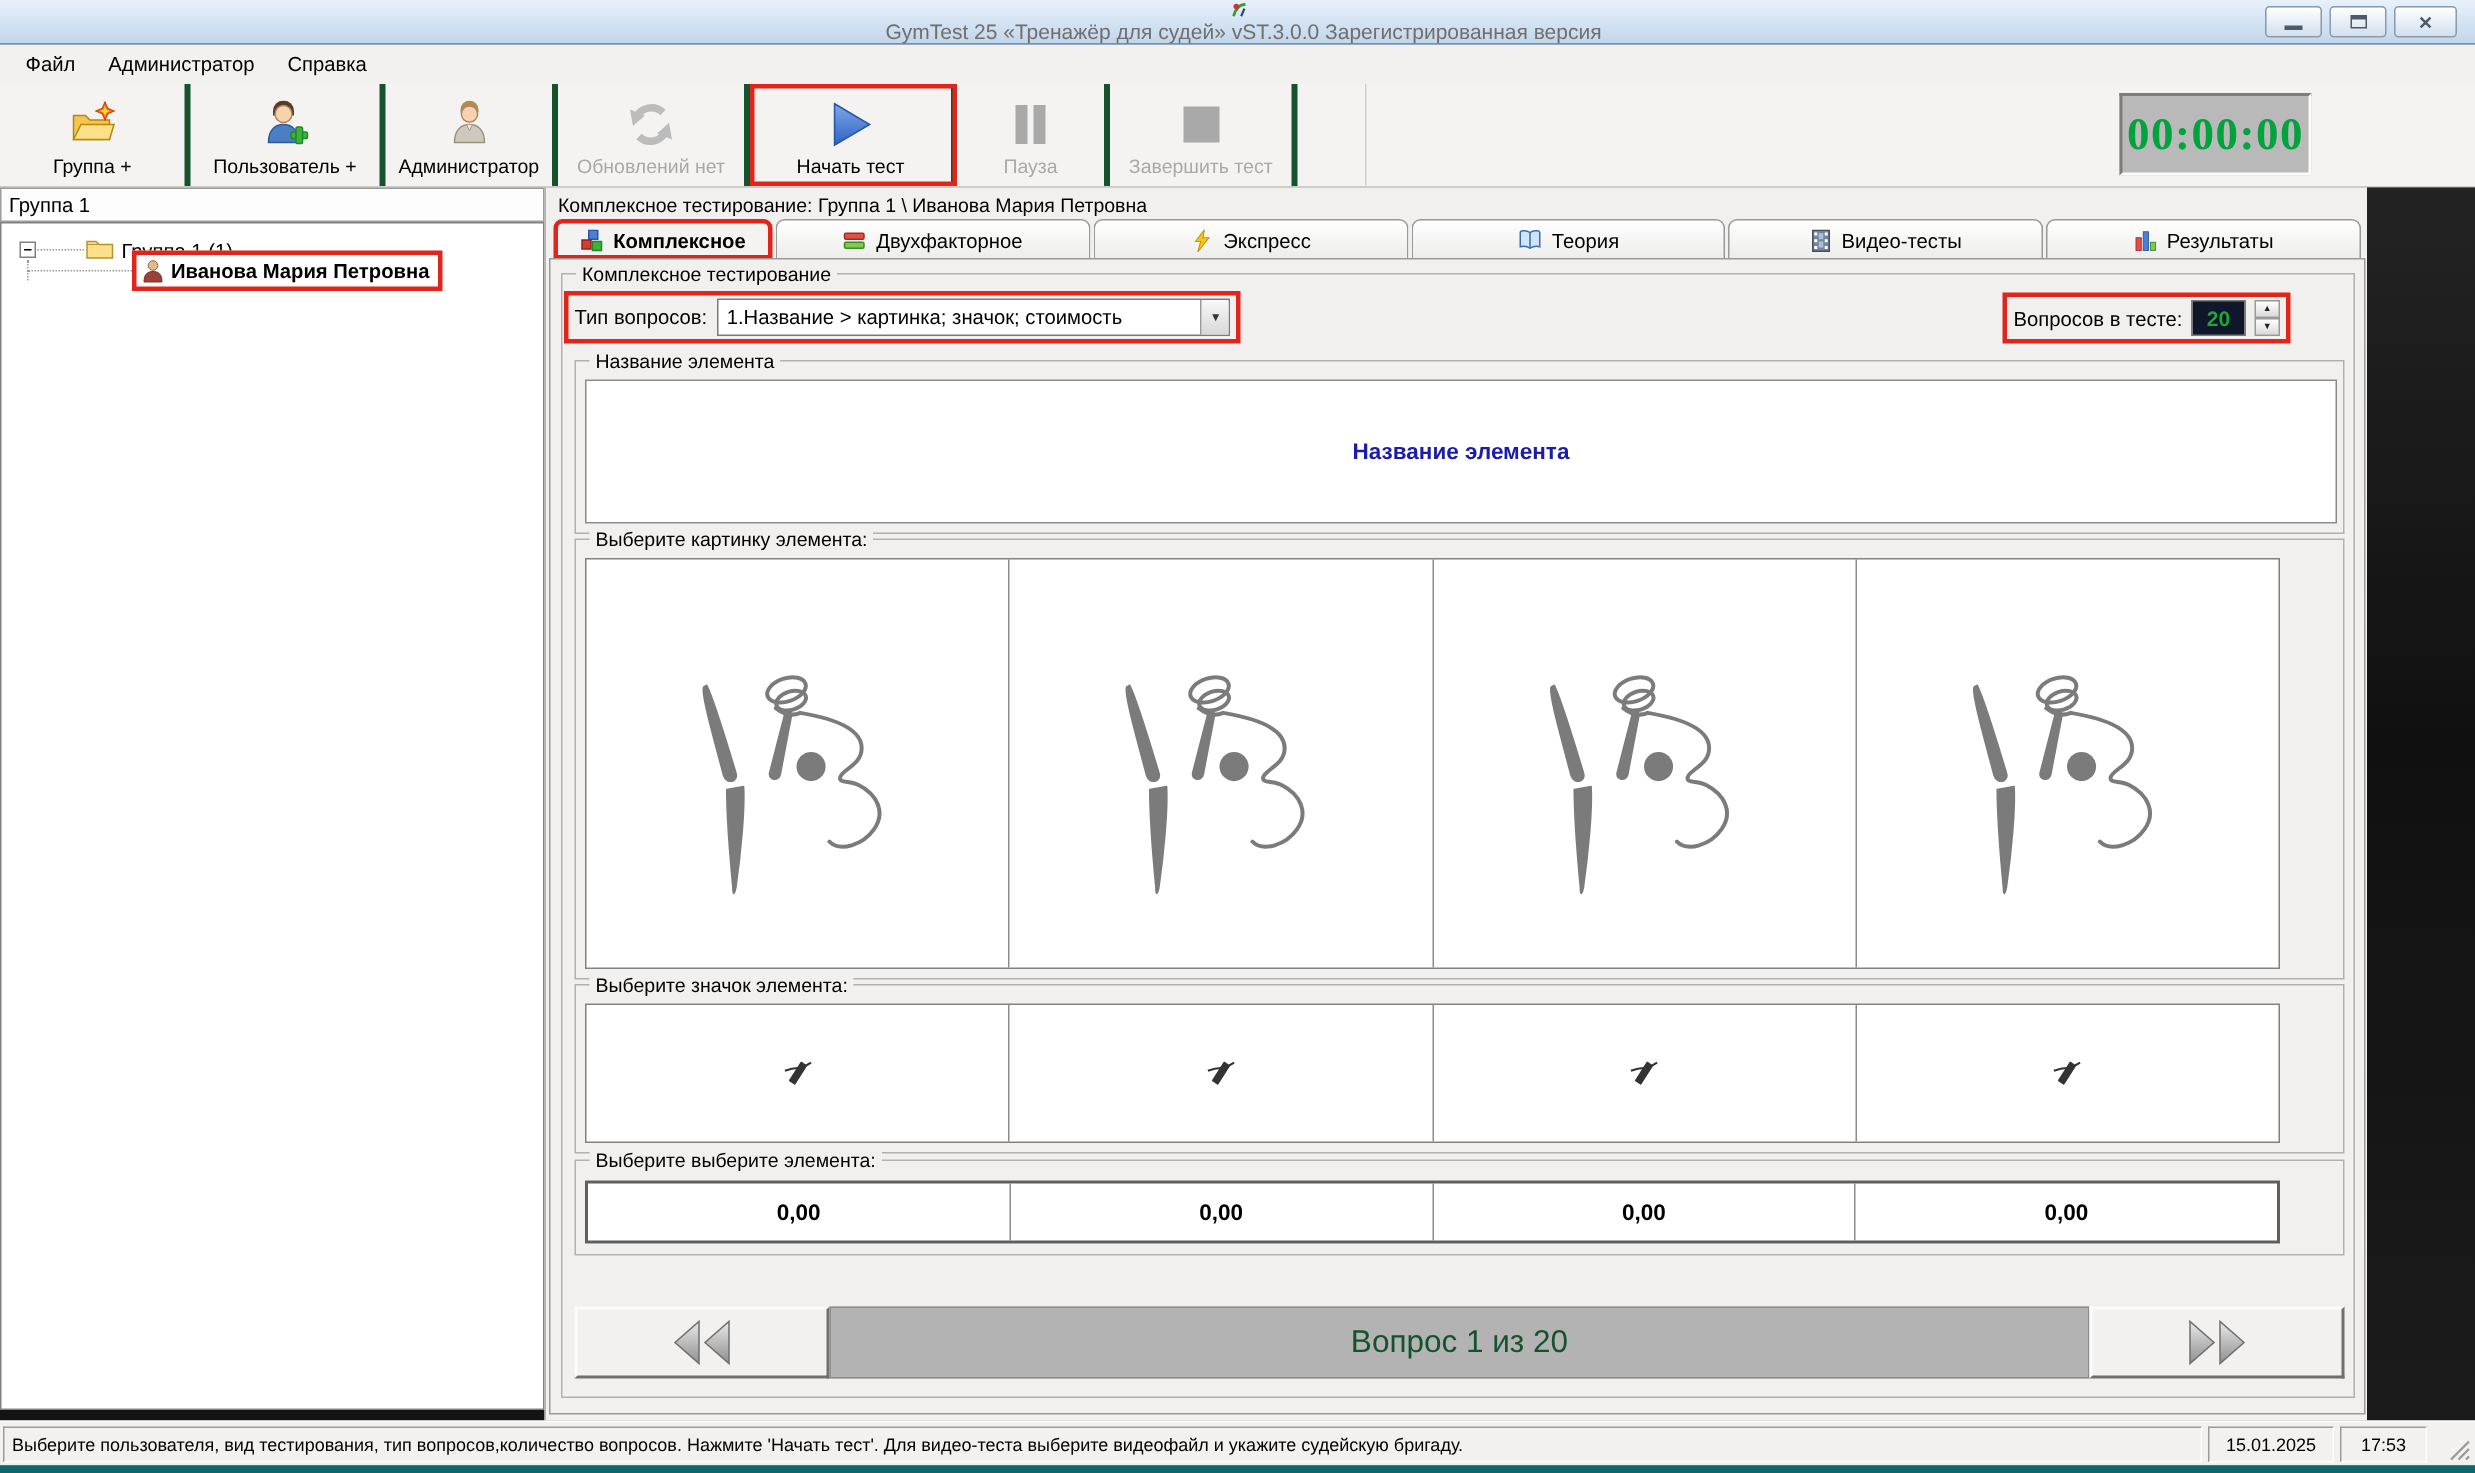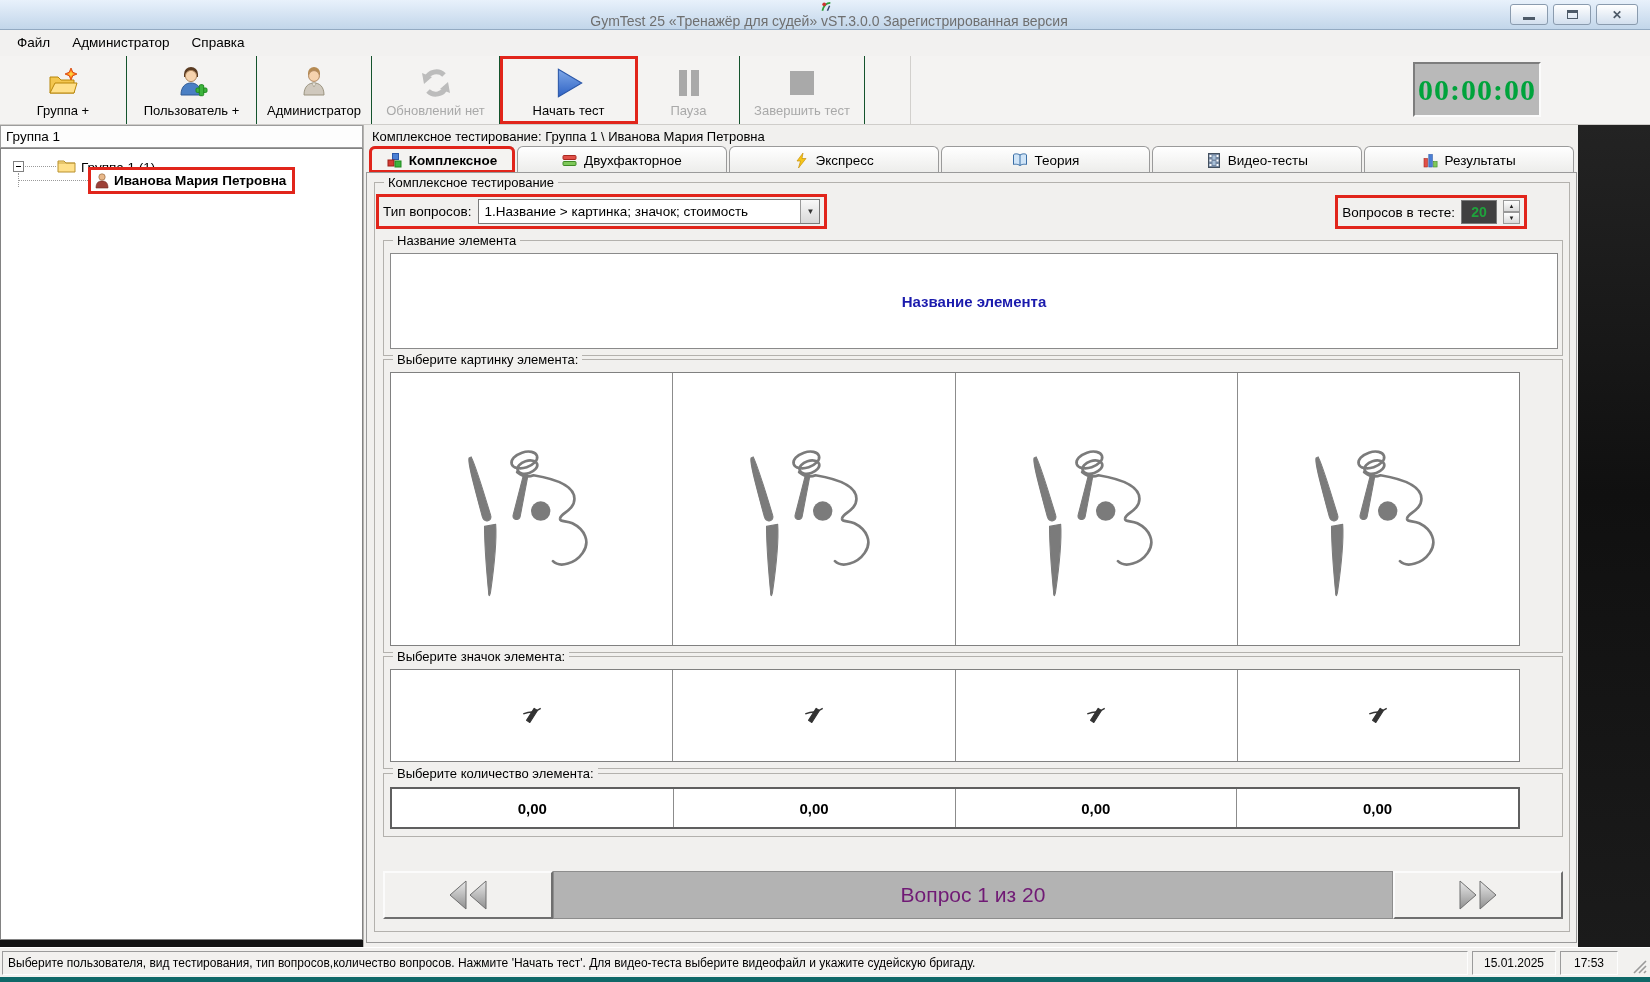--- a/index.html
+++ b/index.html
@@ -37,21 +37,21 @@
     font-size:13.5px;
   }
   .menuitem { padding:5px 11px; }
   
   .toolbar {
     position:absolute; left:0; top:56px; width:1650px; height:69px;
     background:#f4f3f2; border-bottom:1px solid #cfcdca; display:flex;
   }
   .tbtn {
     height:100%; display:flex; flex-direction:column; align-items:center; justify-content:center;
-    border-right:1px solid #14532d; padding-top:2px;
+    border-right:4px solid #14532d; padding-top:2px;
   }
   .tbtn .ticon { height:36px; display:flex; align-items:center; justify-content:center; }
   .tbtn .tlabel { font-size:13px; margin-top:2px; }
   .tbtn.disabled .tlabel { color:#a9a9a9; }
   .red-outline { outline:3px solid #e1251b; outline-offset:-3px; }
   .tsep { width:1px; background:#d2d0cd; margin-left:45px; }
   .timerbox {
     position:absolute; left:1413px; top:6px; width:128px; height:55px;
     background:#b9b9b9;
     border:2px solid; border-color:#7d7d7d #fbfbfb #fbfbfb #7d7d7d;
@@ -123,21 +123,21 @@
   .combo .combo-btn {
     width:19px; height:100%; background:linear-gradient(#f8f8f8,#d8d8d8);
     border-left:1px solid #999; display:flex; align-items:center; justify-content:center;
     font-size:8px; color:#333;
   }
   .countWrap {
     position:absolute; right:42px; top:12px; border:3px solid #e1251b;
     display:flex; align-items:center; gap:6px; padding:2px 4px; background:#f1f0ee;
   }
   .spinval {
-    width:36px; height:24px; background:#404040; border:1px solid #7a7a7a;
+    width:36px; height:24px; background:#0f172a; border:1px solid #7a7a7a;
     display:flex; align-items:center; justify-content:center;
     font-size:14px; font-weight:bold; color:#1fa33c;
   }
   .spinner { display:flex; flex-direction:column; width:17px; height:24px; }
   .spinner span {
     flex:1; background:linear-gradient(#ffffff,#d9d9d9); border:1px solid #999;
     font-size:6px; color:#222; display:flex; align-items:center; justify-content:center;
   }
   #gbName { left:8px; top:57px; width:1180px; height:116px; }
   .sunken-name {
@@ -164,21 +164,21 @@
   #valRow .cell { font-size:15px; font-weight:bold; }
   .navRow { position:absolute; left:8px; top:688px; width:1180px; height:48px; display:flex; }
   .navBtn {
     width:170px; background:#f2f1ef;
     border:2px solid; border-color:#fbfbfb #6f6f6f #6f6f6f #fbfbfb;
     display:flex; align-items:center; justify-content:center;
   }
   .navCenter {
     flex:1; background:#b3b3b3; border:1px solid #8d8d8d;
     display:flex; align-items:center; justify-content:center;
-    font-size:21px; color:#701a75;
+    font-size:21px; color:#14532d;
   }
   .darkstrip {
     position:absolute; left:1578px; top:125px; width:72px; height:822px;
     background:linear-gradient(180deg,#232323 0%,#101010 45%,#1b1b1b 100%);
   }
   
   .statusbar {
     position:absolute; left:0; top:947px; width:1650px; height:30px;
     background:#f2f1ef; border-top:1px solid #ffffff;
   }
@@ -494,21 +494,21 @@
             </div>
           <div class="cell">
               <svg width="24" height="24" viewBox="0 0 22 22">
                 <use href="#figIcon"></use>
               </svg>
             </div>
         </div>
       </div>
 
       <div class="gb" id="gbVal">
-        <span class="gblabel">Выберите количество элемента:</span>
+        <span class="gblabel">Выберите выберите элемента:</span>
         <div class="grid" id="valRow">
           <div class="cell">0,00</div>
           <div class="cell">0,00</div>
           <div class="cell">0,00</div>
           <div class="cell">0,00</div>
         </div>
       </div>
 
       <div class="navRow">
         <div class="navBtn">

